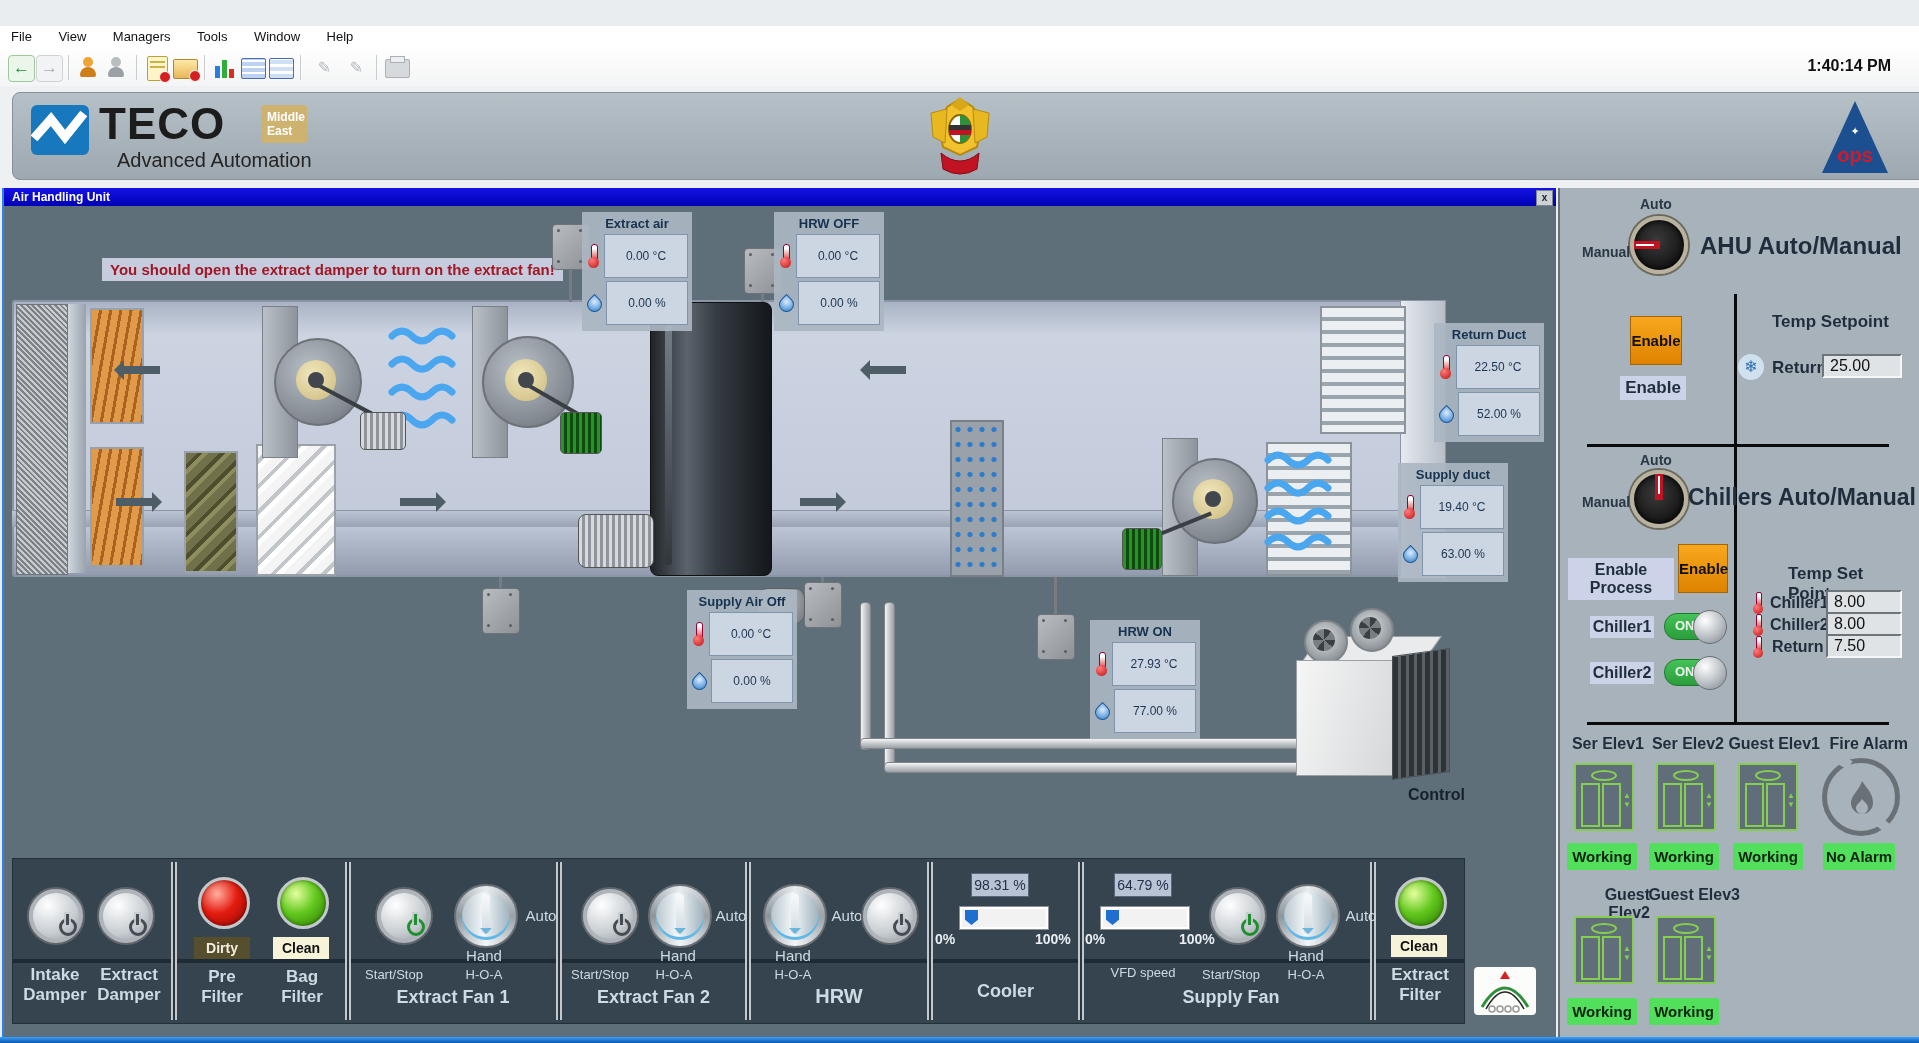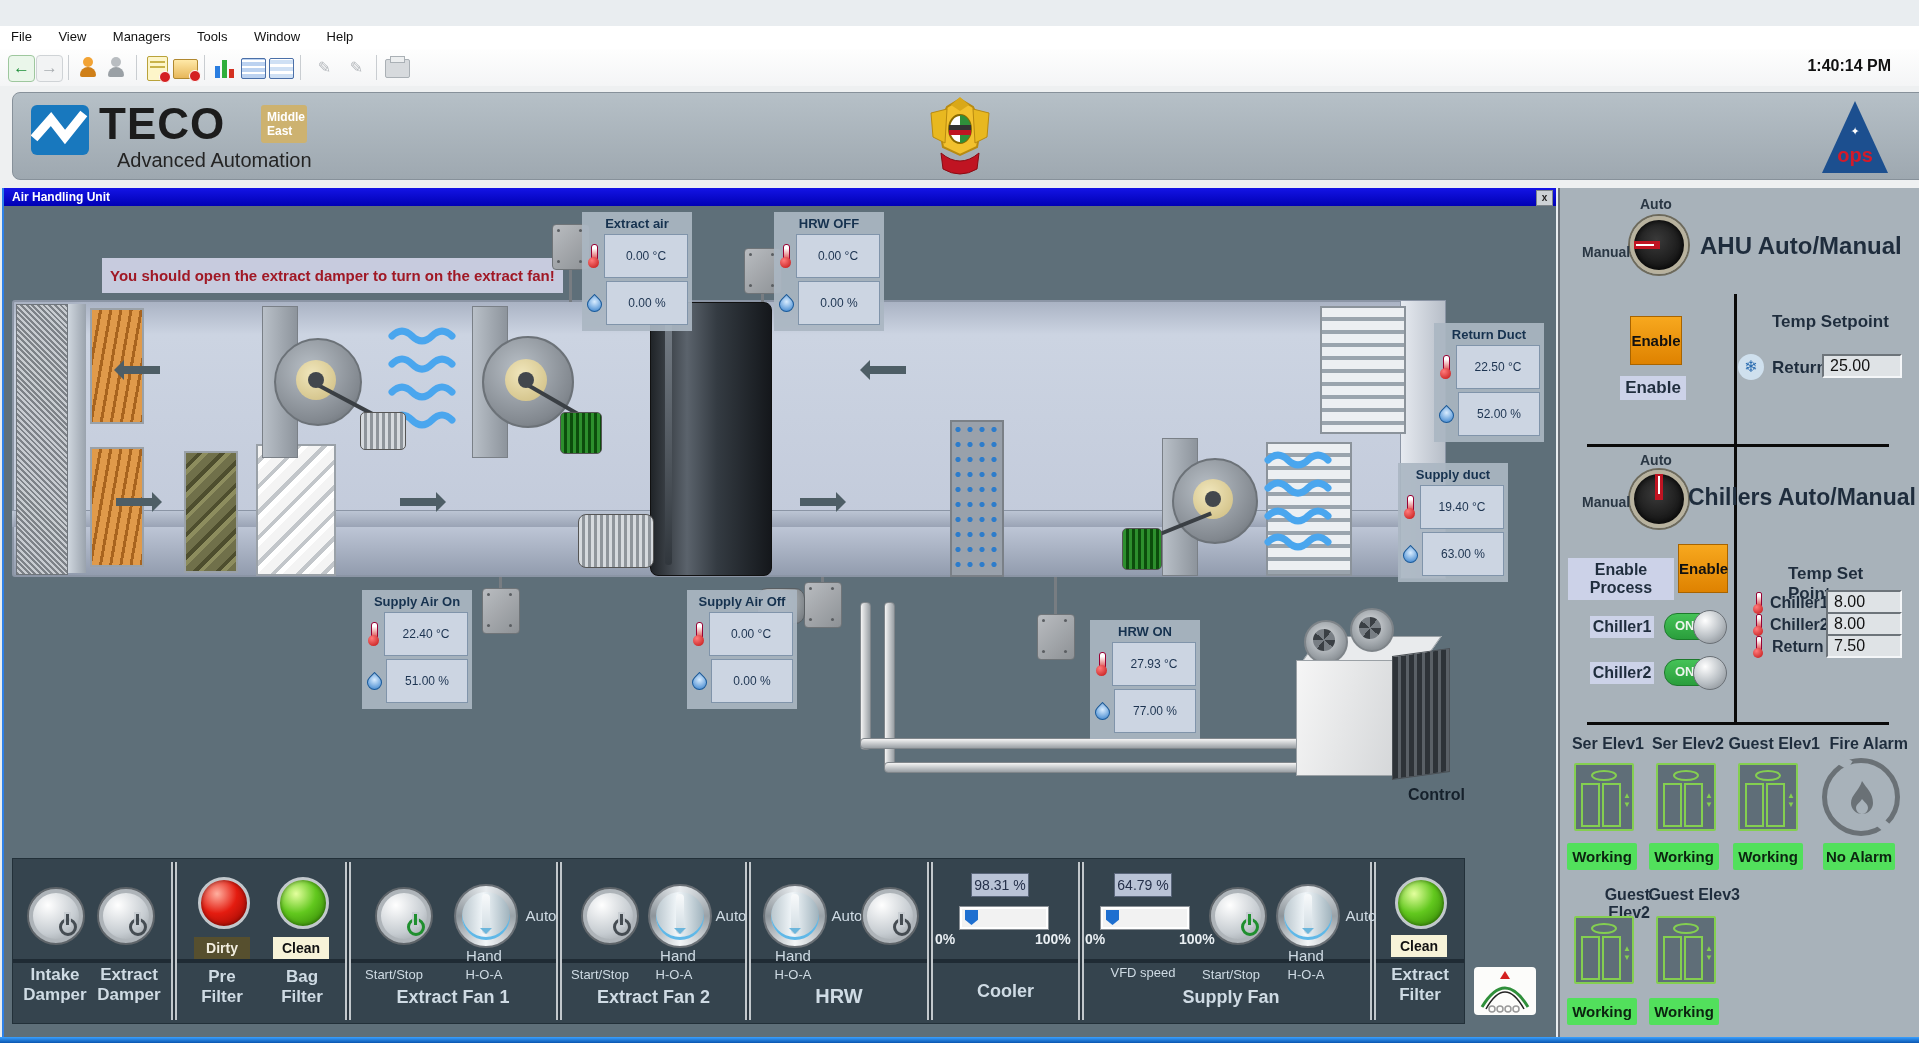--- a/index.html
+++ b/index.html
@@ -50,21 +50,21 @@
   .ops-tri{position:absolute;right:40px;top:8px;width:66px;height:72px;background:#1c4f8f;clip-path:polygon(50% 0,100% 100%,0 100%);}
   .ops-text{position:absolute;bottom:6px;left:0;width:100%;text-align:center;color:#d41a2a;font-weight:bold;font-size:20px;}
   .ops-bird{position:absolute;top:24px;left:0;width:100%;text-align:center;color:#fff;font-size:11px;}
 
   
   .ahu-win{position:absolute;left:2px;top:188px;width:1554px;height:849px;background:#5e6f79;border-left:2px solid #2f81e8;box-sizing:border-box;}
   .ahu-titlebar{position:absolute;left:0;top:0;width:100%;height:18px;background:linear-gradient(#1414e6,#0000b4);color:#fff;font-size:12px;font-weight:bold;line-height:18px;padding-left:8px;box-sizing:border-box;}
   .ahu-close{position:absolute;right:3px;top:2px;width:15px;height:14px;background:#cdd2d6;border:1px solid #7e858b;text-align:center;line-height:13px;font-size:10px;color:#222;}
   .scene{position:absolute;left:0;top:18px;width:1554px;height:831px;}
 
-  .warn{position:absolute;background:#c7cbde;color:#a01825;font-weight:bold;font-size:15px;padding:9px 8px;white-space:nowrap;}
+  .warn{position:absolute;background:#c7cbde;color:#a01825;font-weight:bold;font-size:15px;padding:3px 8px;white-space:nowrap;}
   .heading{position:absolute;left:946px;top:12px;width:560px;height:62px;background:linear-gradient(#b4bec6,#9da9b2);border:1px solid #c9d3da;border-radius:14px;color:#2c4250;font-size:34px;font-weight:bold;text-align:center;line-height:62px;letter-spacing:1px;}
 
   .sensor{position:absolute;width:110px;background:rgba(170,182,194,.92);padding:4px 4px 6px 4px;box-sizing:border-box;z-index:30;}
   .sensor-title{text-align:center;font-size:13px;font-weight:bold;color:#16324f;margin-bottom:3px;}
   .sensor-row{display:flex;align-items:center;margin-top:3px;}
   .sensor-field{flex:1;margin-left:4px;background:#ccd5e2;border:1px solid #8094aa;font-size:12px;color:#1c3350;text-align:center;padding:14px 0;}
   .therm{position:relative;width:14px;height:24px;}
   .therm i{position:absolute;left:5px;top:0;width:5px;height:17px;background:linear-gradient(#fff 20%,#d42222);border-radius:3px;border:1px solid #903;}
   .therm b{position:absolute;left:2px;bottom:0;width:11px;height:11px;border-radius:50%;background:radial-gradient(circle at 35% 30%,#ff7b7b,#c01212);}
   .drop{width:13px;height:13px;margin:3px 0 0 1px;background:radial-gradient(circle at 35% 35%,#d8ecff,#2a78c8);border-radius:2% 50% 50% 50%;transform:rotate(45deg);border:1px solid #1a5a9a;}
@@ -430,34 +430,20 @@
               <i></i>
               <b></b>
             </span>
             <span class="sensor-field">19.40 °C</span>
           </div>
         <div class="sensor-row">
             <span class="drop"></span>
             <span class="sensor-field">63.00 %</span>
           </div>
       </div>
-      <div class="sensor" style="left:358px;top:384px;">
-        <div class="sensor-title">Supply Air On</div>
-        <div class="sensor-row">
-            <span class="therm">
-              <i></i>
-              <b></b>
-            </span>
-            <span class="sensor-field">22.40 °C</span>
-          </div>
-        <div class="sensor-row">
-            <span class="drop"></span>
-            <span class="sensor-field">51.00 %</span>
-          </div>
-      </div>
       <div class="sensor" style="left:683px;top:384px;">
         <div class="sensor-title">Supply Air Off</div>
         <div class="sensor-row">
             <span class="therm">
               <i></i>
               <b></b>
             </span>
             <span class="sensor-field">0.00 °C</span>
           </div>
         <div class="sensor-row">

